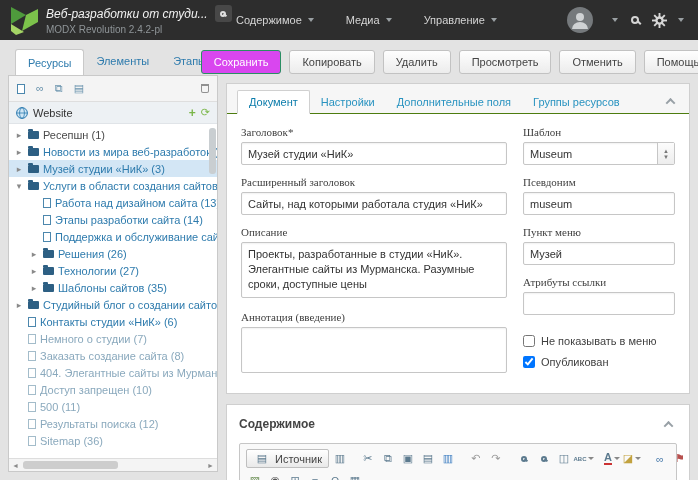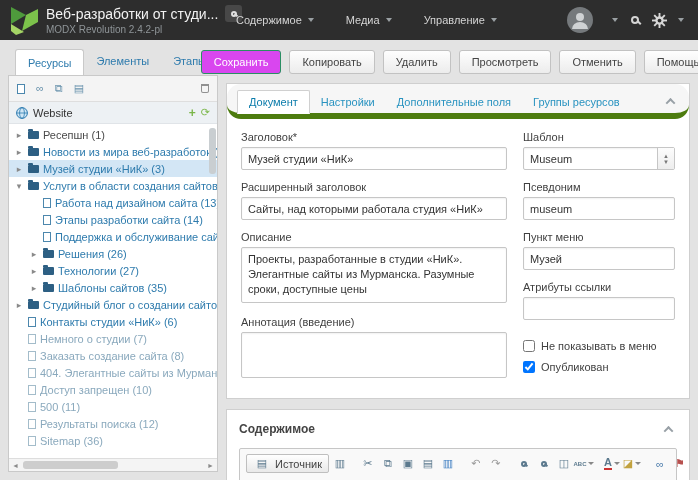--- a/index.html
+++ b/index.html
@@ -4,21 +4,21 @@
 <style>
   * { margin:0; padding:0; box-sizing:border-box; }
   html,body { width:698px; height:480px; }
   body { font-family:"Liberation Sans",sans-serif; font-size:11px; background:#e3e3e3; overflow:hidden; }
   .page { position:relative; width:698px; height:480px; }
 
   
   .topbar { position:absolute; left:0; top:0; width:698px; height:40px; background:#2d2d2d; z-index:5; }
   .logo { position:absolute; left:8px; top:4px; }
   .site { position:absolute; left:46px; top:5px; }
-  .site-top { display:flex; align-items:center; color:#f2f2f2; font-size:14px; white-space:nowrap; }
+  .site-top { display:flex; align-items:center; color:#f2f2f2; font-size:12px; white-space:nowrap;font-style:italic; }
   .hsearch { display:inline-flex; align-items:center; justify-content:center; width:17px; height:17px; background:#484848; border-radius:3px; color:#e0e0e0; margin-left:7px; cursor:pointer; }
   .ver { color:#8f9598; font-size:10px; margin-top:2px; }
   .menu { position:absolute; left:220px; top:0; height:40px; display:flex; }
   .mi { display:flex; align-items:center; padding:0 16px; color:#d4d4d4; cursor:pointer; }
   .caret { display:inline-block; margin-left:6px; border-left:3px solid transparent; border-right:3px solid transparent; border-top:4px solid #9aa0a3; }
   .uclust { position:absolute; right:14px; top:0; height:40px; display:flex; align-items:center; gap:13px; color:#d4d4d4; }
   .mag { display:inline-block; width:8px; height:8px; border:2px solid currentColor; border-radius:50%; position:relative; }
   .mag::after { content:""; position:absolute; width:2px; height:5px; background:currentColor; transform:rotate(-45deg); right:-3px; bottom:-3px; }
   .mag.sm { width:6px; height:6px; }
   .mag.sm::after { height:4px; right:-2px; bottom:-2px; }
@@ -56,30 +56,30 @@
   .hthumb { position:absolute; left:14px; top:2px; width:95px; height:8px; background:#cdcdcd; border-radius:3px; cursor:pointer; }
   .harrow.right { margin-left:auto; }
 
   
   .main { position:absolute; left:226px; top:48px; width:464px; }
   .abar { display:flex; gap:8px; justify-content:center; padding-top:2px; }
   .btn { padding:5px 12px; background:linear-gradient(#fefefe,#ececec); border:1px solid #c2c2c2; border-radius:3px; color:#444; font-size:11px; cursor:pointer; font-family:inherit; }
   .btn.save { background:#d946ef; border-color:#2a8f63; color:#fff; }
 
   .doc-panel { margin-top:9px; background:#fff; border:1px solid #cfcfcf; }
-  .dtabs { display:flex; align-items:flex-end; padding:6px 10px 0; background:#f6f6f6; border-bottom:6px solid #4d7c0f;border-radius:14px; }
+  .dtabs { display:flex; align-items:flex-end; padding:6px 10px 0; background:#f6f6f6; border-bottom:1px solid #4d7c0f; }
   .dtab { padding:5px 11px; color:#2993c0; cursor:pointer; }
   .dtab.active { background:#fff; border:1px solid #d0d0d0; border-bottom:1px solid #fff; margin-bottom:-1px; color:#0b7cab; border-radius:2px 2px 0 0; }
   .chevbox { margin-left:auto; align-self:center; width:18px; height:18px; display:flex; align-items:center; justify-content:center; cursor:pointer; }
   .chevup { display:inline-block; width:7px; height:7px; border-left:2px solid #98a0a6; border-top:2px solid #98a0a6; transform:rotate(45deg) translate(1px,1px); }
 
   .formgrid { display:flex; gap:16px; padding:10px 14px 18px; }
   .fcol-left { flex:1; min-width:0; }
   .fcol-right { width:152px; flex:none; }
-  .flabel { margin:11px 0 4px; color:#3f3f3f; }
+  .flabel { margin:11px 0 4px; color:#3f3f3f;font-family:Liberation Serif, serif; }
   .flabel.first { margin-top:2px; }
   .finput { width:100%; height:23px; border:1px solid #c6c6c6; border-radius:2px; padding:2px 6px; font:11px "Liberation Sans",sans-serif; color:#333; background:#fff; box-shadow:inset 0 1px 2px rgba(0,0,0,.06); }
   textarea.finput { height:56px; resize:none; padding:4px 6px; line-height:1.35; }
   textarea.finput.intro { height:46px; }
   .fselect { position:relative; display:flex; align-items:center; height:23px; border:1px solid #c6c6c6; border-radius:2px; background:#fff; padding:0 22px 0 6px; box-shadow:inset 0 1px 2px rgba(0,0,0,.06); color:#333; cursor:pointer; }
   .spin { position:absolute; right:0; top:0; bottom:0; width:17px; border-left:1px solid #c6c6c6; display:flex; flex-direction:column; align-items:center; justify-content:center; color:#777; font-size:6px; line-height:6px; background:linear-gradient(#fcfcfc,#ededed); }
   .cbrow { display:flex; align-items:center; gap:6px; color:#3f3f3f; margin-top:9px; }
   .cbrow.firstcb { margin-top:20px; }
   .cbrow input { width:12px; height:12px; }
 

